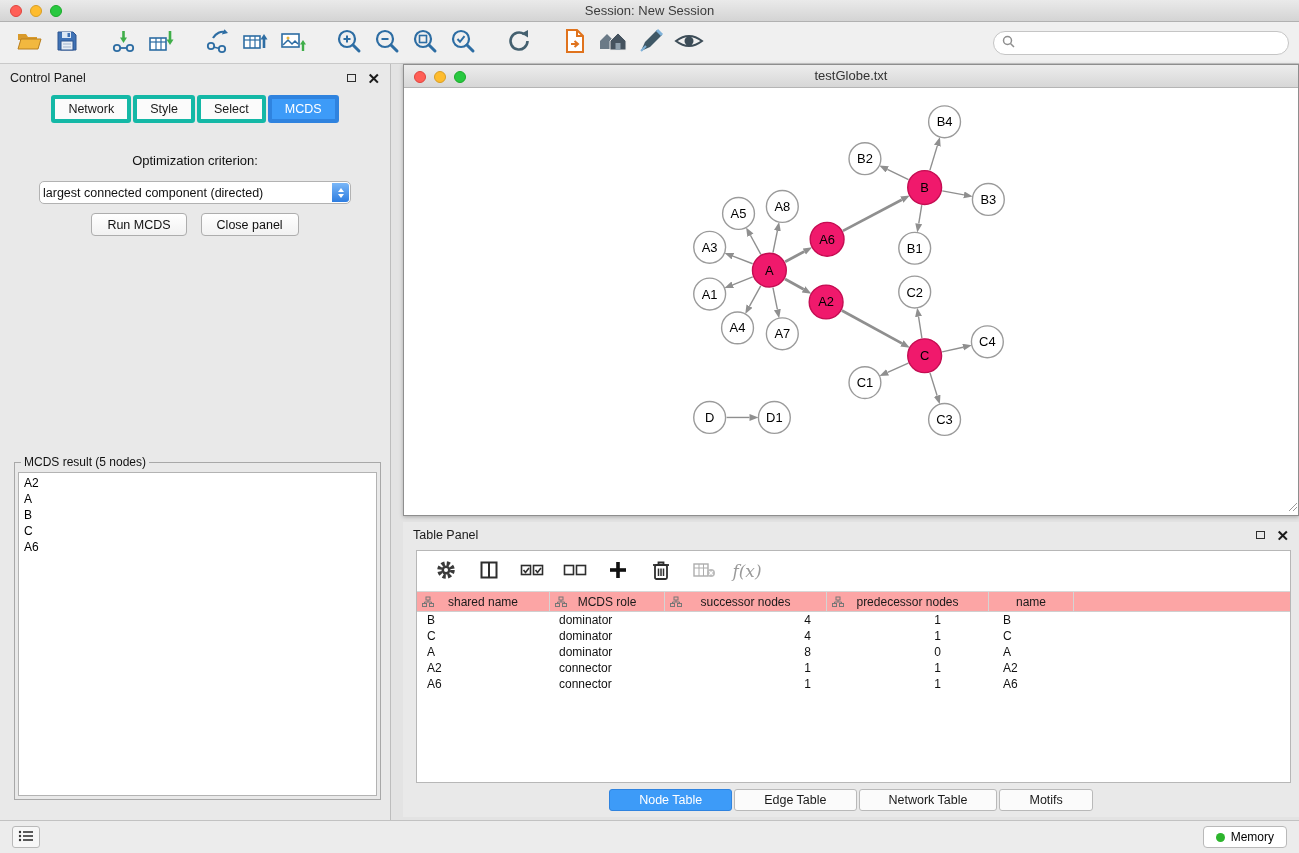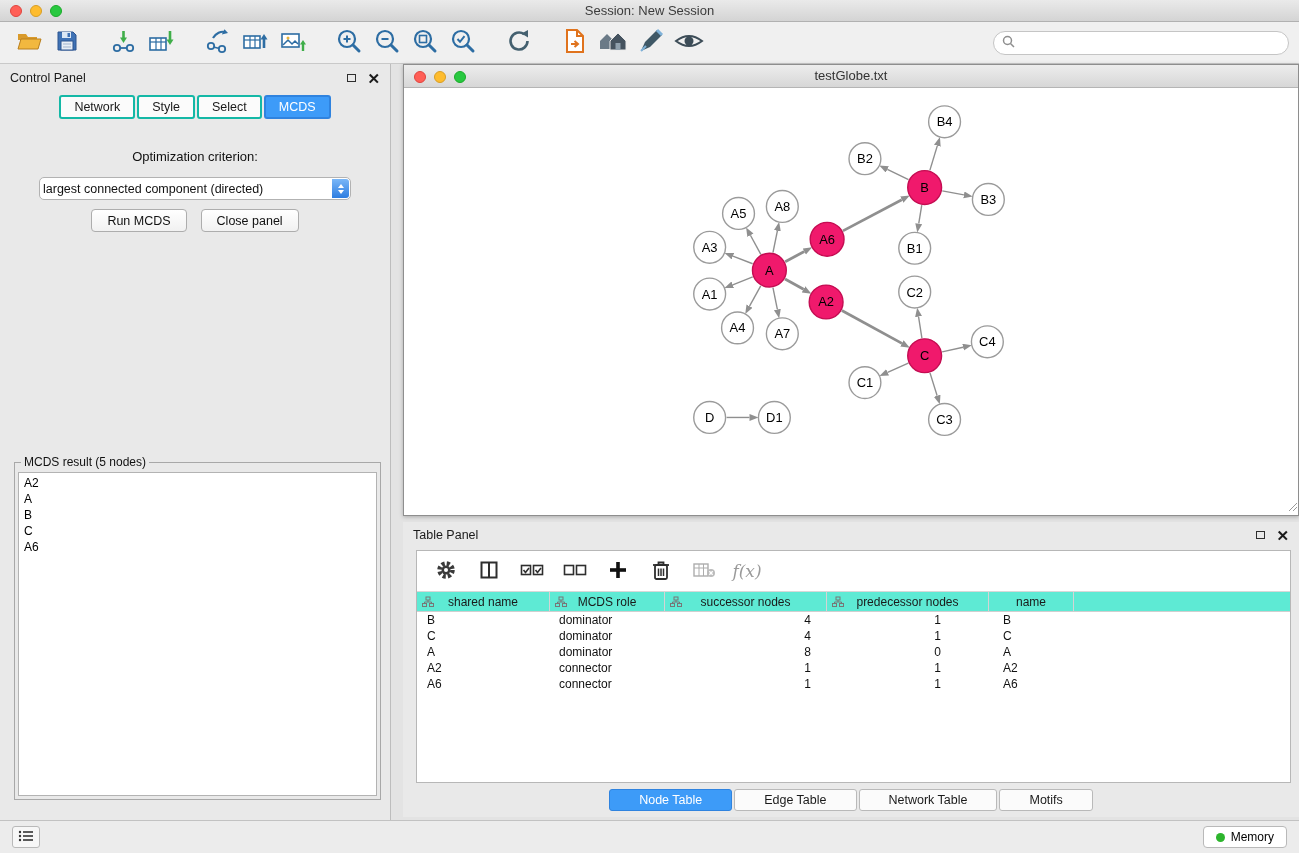--- a/index.html
+++ b/index.html
@@ -33,21 +33,21 @@
 
   
   .control-panel { position:absolute; left:0; top:0; width:391px; height:100%;
     background:#e9e9e9; border-right:1px solid #bdbdbd; }
   .panel-header { height:28px; display:flex; align-items:center; padding:0 10px; }
   .panel-title { font-size:12.5px; color:#1a1a1a; }
   .panel-controls { margin-left:auto; display:flex; gap:11px; align-items:center; }
   .float-box { width:9px; height:8px; border:1.5px solid #2e2e2e; display:inline-block; }
   .close-x { font-weight:bold; font-size:15px; color:#1a1a1a; line-height:1; cursor:pointer; }
   .cp-tabs { display:flex; justify-content:center; gap:2px; padding:3px 0 6px; }
-  .cp-tab { padding:3px 13px; background:#fbfbfb; border:2px solid #14b8a6; font-size:12.5px;
+  .cp-tab { padding:3px 13px; background:#fbfbfb; border:4px solid #14b8a6; font-size:12.5px;
     border-radius:3px; color:#1a1a1a; cursor:pointer; }
   .cp-tab.active { background:#3d9bf8; border-color:#2f83df; color:#fff; }
   .opt-label { text-align:center; font-size:13px; margin-top:24px; color:#111; }
   .dropdown { margin:13px auto 0; width:312px; height:23px; background:#fff; border:1px solid #b2b2b2;
     border-radius:5px; display:flex; align-items:center; position:relative; padding-left:3px;
     font-size:12.5px; cursor:pointer; }
   .dd-stepper { position:absolute; right:1px; top:1px; bottom:1px; width:17px;
     background:linear-gradient(#7ab7f8,#2e7de0); border-radius:0 3px 3px 0; display:flex;
     flex-direction:column; align-items:center; justify-content:center; gap:2px; }
   .dd-stepper i { width:0; height:0; border-left:3.5px solid transparent;
@@ -78,21 +78,21 @@
   
   .table-panel { position:absolute; left:403px; top:458px; width:896px; bottom:3px; background:#e9e9e9; }
   .tp-header { height:26px; display:flex; align-items:center; padding:0 10px; }
   .tp-box { position:absolute; top:28px; left:13px; right:8px; bottom:34px; background:#fff;
     border:1px solid #b7b7b7; display:flex; flex-direction:column; }
   .tp-toolbar { height:40px; display:flex; align-items:center; gap:9px; padding:0 12px; }
   .tp-tbtn { background:none; border:none; width:34px; height:34px; display:flex; align-items:center;
     justify-content:center; cursor:pointer; }
   .fx { font-family:"DejaVu Serif", serif; font-style:italic; color:#9a9a9a; font-size:17px; }
   .thead, .trow { display:grid; grid-template-columns:133px 115px 162px 162px 85px auto; }
-  .thead { background:#5eead4; border-top:1px solid #d8d8d8; border-bottom:1px solid #cfcfcf; height:21px; }
+  .thead { background:#fca5a5; border-top:1px solid #d8d8d8; border-bottom:1px solid #cfcfcf; height:21px; }
   .th { position:relative; display:flex; align-items:center; justify-content:center; font-size:12px;
     color:#1a1a1a; border-right:1px solid #d4d4d4; cursor:pointer; }
   .th .hicon { position:absolute; left:5px; top:4px; }
   .tbody { flex:1; overflow:auto; }
   .trow { height:16px; cursor:default; }
   .td { font-size:12px; line-height:16px; white-space:nowrap; overflow:hidden; }
   .td.col0 { padding-left:10px; }
   .td.col1 { padding-left:9px; }
   .td.col2 { text-align:right; padding-right:16px; }
   .td.col3 { text-align:right; padding-right:48px; }

